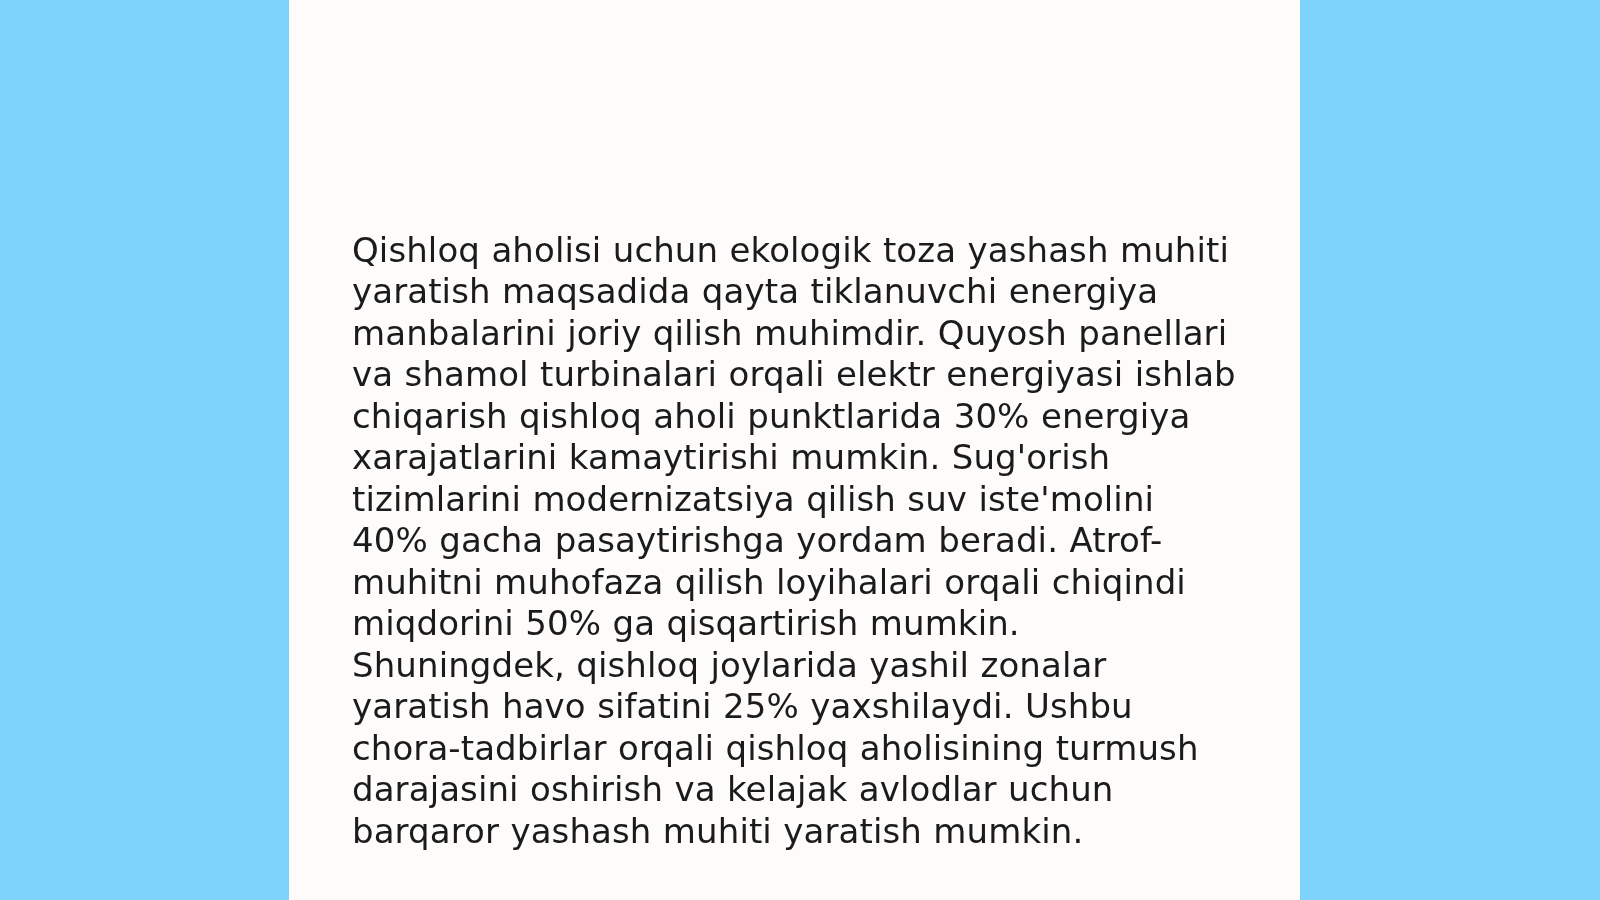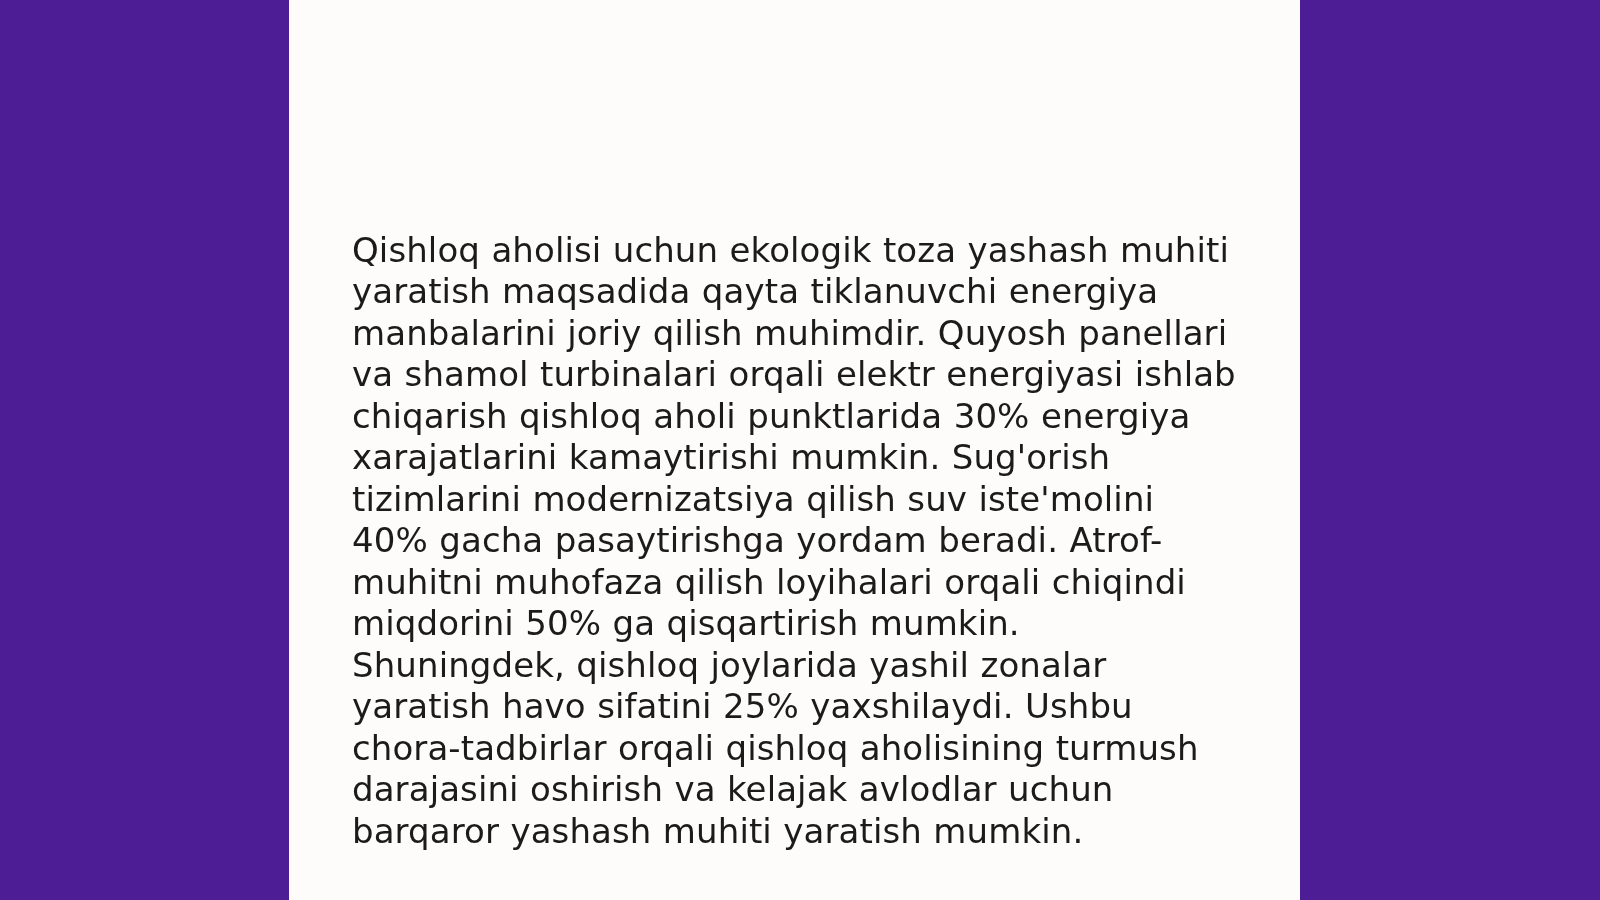--- a/index.html
+++ b/index.html
@@ -10,21 +10,21 @@
     width: 1600px;
     height: 900px;
     background: #fdf5e2;
     font-family: "DejaVu Sans", sans-serif;
     overflow: hidden;
   }
   .page-canvas {
     position: relative;
     width: 1600px;
     height: 900px;
-    background: #4c1d95;
+    background: #7dd3fc;
   }
   .content-panel {
     position: absolute;
     left: 289px;
     top: 0;
     width: 1011px;
     height: 900px;
     background: #fdfcfb;
   }
   .body-text {

